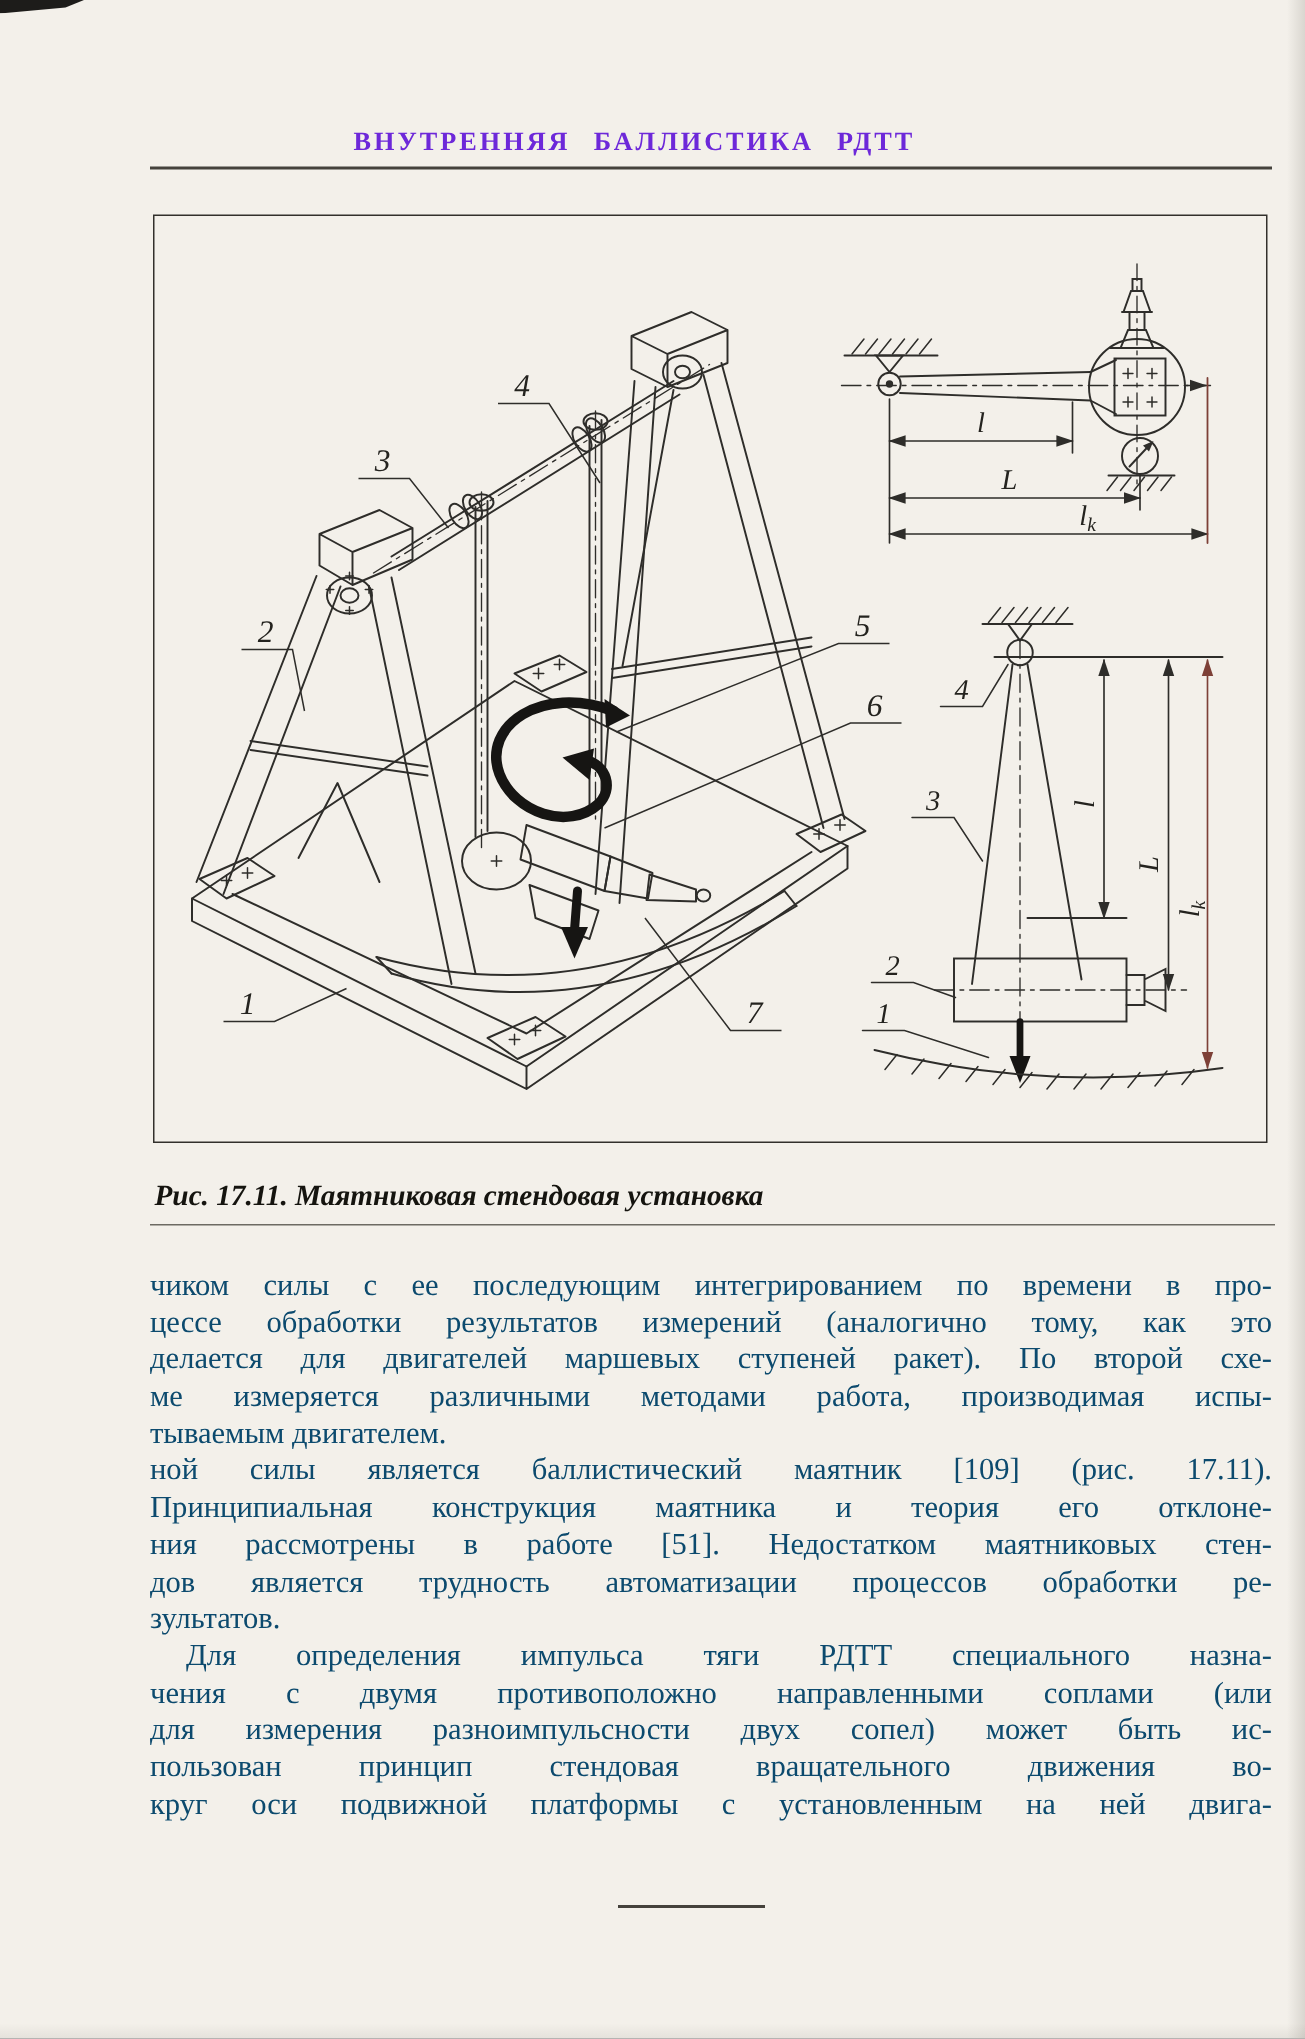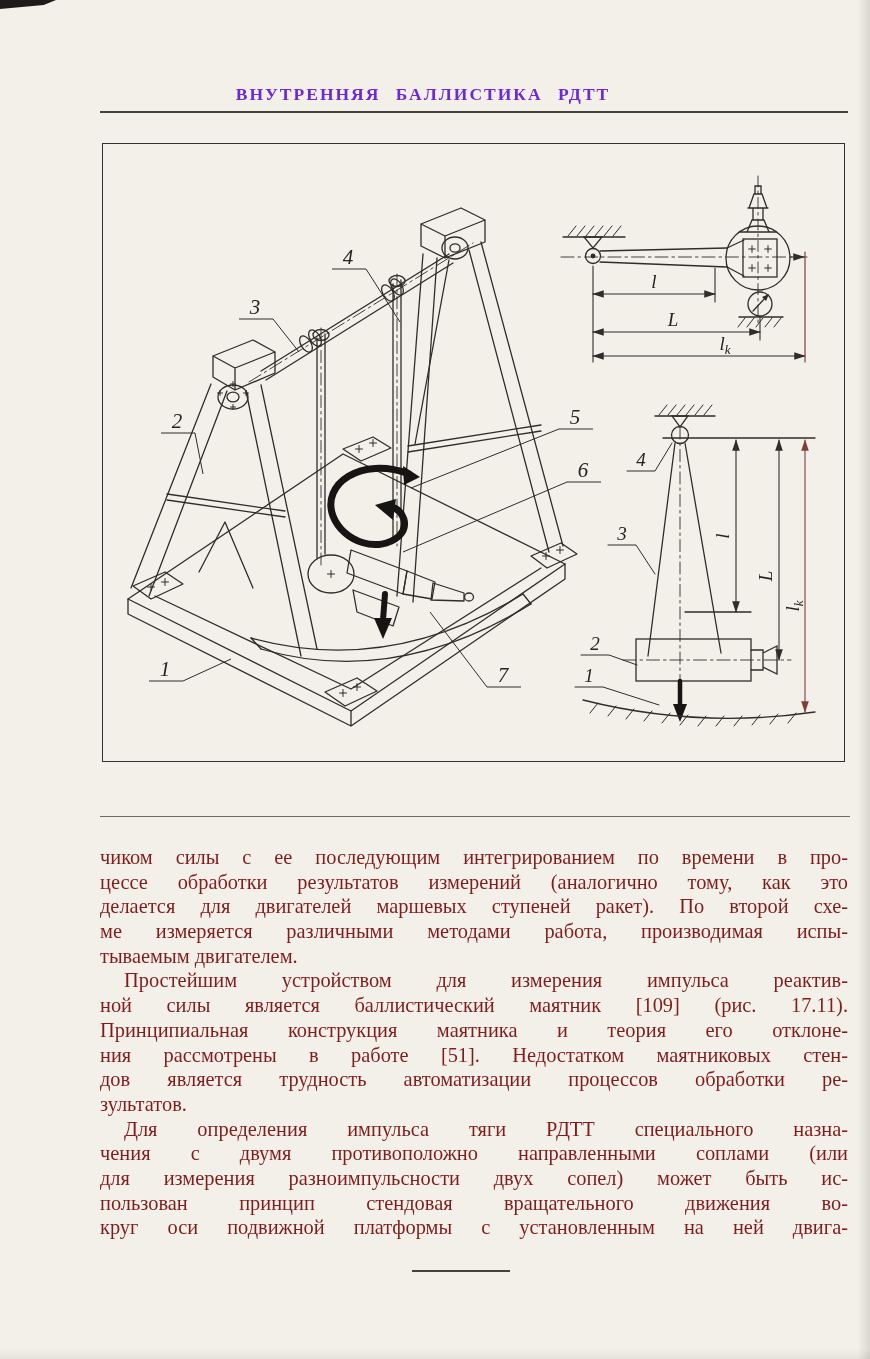--- a/index.html
+++ b/index.html
@@ -14,21 +14,21 @@
   .running-head{position:absolute;top:84px;left:0;right:24px;text-align:center;
         font-weight:700;font-size:17.5px;letter-spacing:2px;word-spacing:9px;color:#6d28d9;}
   .head-rule{position:absolute;top:111px;left:100px;width:748px;height:2px;background:#45423c;}
   .figure-box{position:absolute;left:102px;top:143px;width:741px;height:617px;
         border:1.6px solid #32302c;background:transparent;}
   .figure-box svg{display:block;}
   .caption{position:absolute;left:103px;top:787px;width:740px;
         font-style:italic;font-weight:700;font-size:19.5px;color:#15140f;}
   .caption-rule{position:absolute;top:816px;left:100px;width:750px;height:1.4px;background:#6d6a63;}
   .body-text{position:absolute;left:100px;top:845px;width:748px;
-        font-size:20.4px;line-height:24.7px;color:#7f1d1d;}
+        font-size:20.4px;line-height:24.7px;color:#0c4a6e;}
   .bl{height:24.7px;text-align:justify;text-align-last:justify;}
   .bl.last{text-align:justify;text-align-last:left;}
   .bl.ind{text-indent:24px;}
   .pn-rule{position:absolute;top:1270px;left:412px;width:98px;height:2px;background:#45423c;}
   .page-number{position:absolute;top:1274px;left:361px;width:200px;text-align:center;
         font-size:24px;letter-spacing:2px;color:#2a2925;}
 </style>
 </head>
 <body>
 
@@ -242,32 +242,32 @@
             </g>
           <g>
               <text x="486" y="538">1</text>
               <path stroke="#2e2d2a" stroke-width="1" fill="none" d="M472,543 H500 L556,561"></path>
             </g>
         </g>
       </g>
     </svg>
   </div>
 
+  <div class="caption">Рис. 17.11. Маятниковая стендовая установка</div>
   <div class="caption-rule"></div>
 
   <div class="body-text">
     <div>
       <div class="bl">чиком силы с ее последующим интегрированием по времени в про-</div>
       <div class="bl">цессе обработки результатов измерений (аналогично тому, как это</div>
       <div class="bl">делается для двигателей маршевых ступеней ракет). По второй схе-</div>
       <div class="bl">ме измеряется различными методами работа, производимая испы-</div>
       <div class="bl last">тываемым двигателем.</div>
     </div>
     <div>
-      <div class="bl ind">Простейшим устройством для измерения импульса реактив-</div>
       <div class="bl">ной силы является баллистический маятник [109] (рис. 17.11).</div>
       <div class="bl">Принципиальная конструкция маятника и теория его отклоне-</div>
       <div class="bl">ния рассмотрены в работе [51]. Недостатком маятниковых стен-</div>
       <div class="bl">дов является трудность автоматизации процессов обработки ре-</div>
       <div class="bl last">зультатов.</div>
     </div>
     <div>
       <div class="bl ind">Для определения импульса тяги РДТТ специального назна-</div>
       <div class="bl">чения с двумя противоположно направленными соплами (или</div>
       <div class="bl">для измерения разноимпульсности двух сопел) может быть ис-</div>

